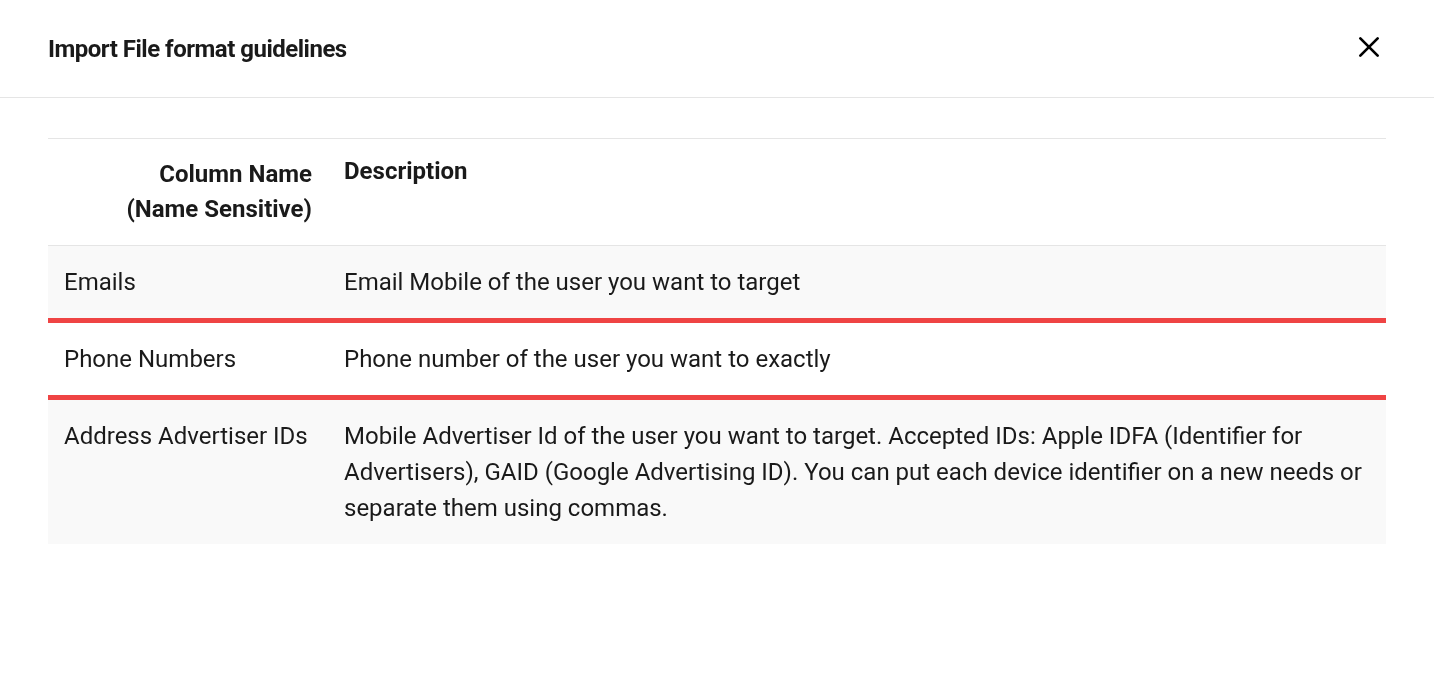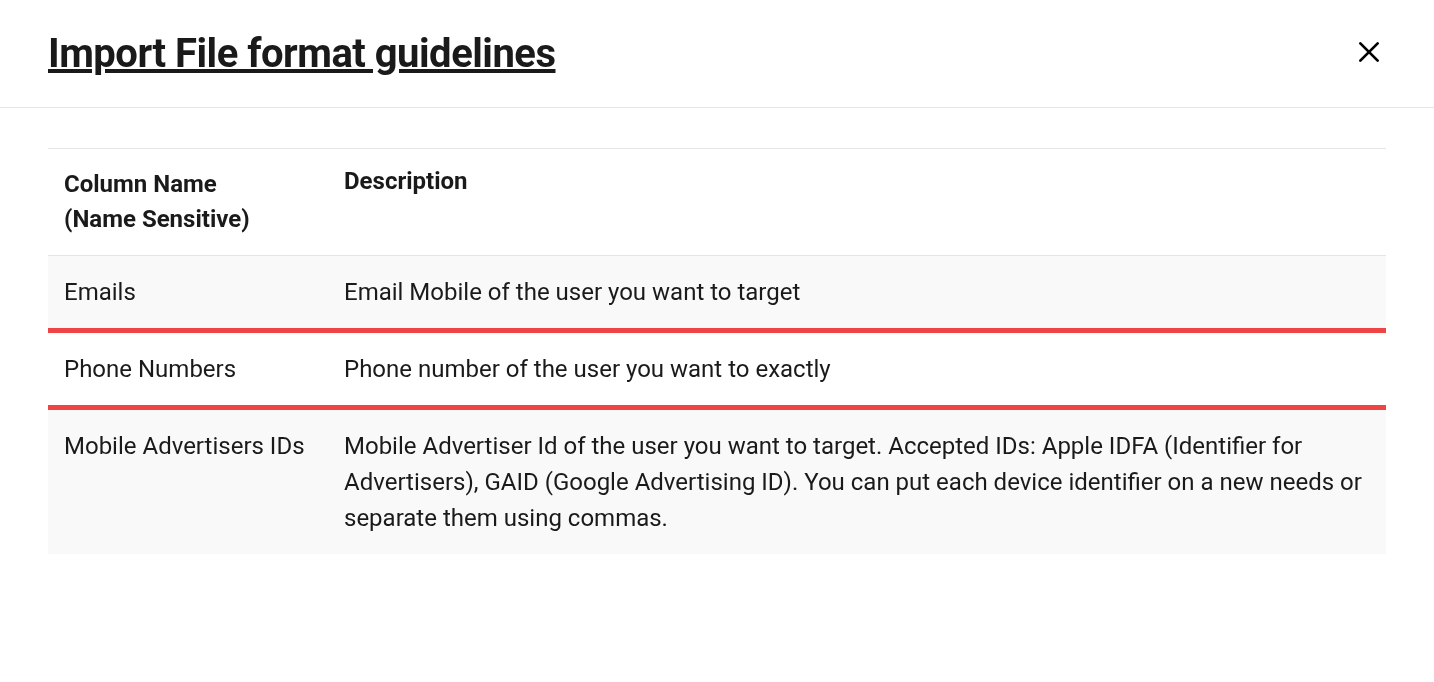--- a/index.html
+++ b/index.html
@@ -17,25 +17,24 @@
       background: #fff;
     }
     .modal-header {
       display: flex;
       justify-content: space-between;
       align-items: center;
       padding: 30px 48px 30px 48px;
       border-bottom: 1px solid #e5e5e5;
     }
     .modal-title {
-      font-size: 40px;
+      font-size: 24px;
       font-weight: 700;
       color: #1a1a1a;
       letter-spacing: -0.5px;
-      text-decoration: underline;
     }
     .close-btn {
       background: none;
       border: none;
       cursor: pointer;
       padding: 4px;
       display: flex;
       align-items: center;
       justify-content: center;
     }
@@ -65,20 +64,21 @@
       font-size: 24px;
       vertical-align: top;
     }
     th {
       font-weight: 700;
       color: #1a1a1a;
       border-bottom: 1px solid #e5e5e5;
     }
     th:first-child {
       width: 280px;
+      text-align: right;
     }
     th .header-line {
       display: block;
       line-height: 1.45;
     }
     td {
       color: #1a1a1a;
       line-height: 1.5;
       border-bottom: 5px solid #ef4444;
     }
@@ -122,20 +122,20 @@
         <tbody>
           <tr>
             <td>Emails</td>
             <td>Email Mobile of the user you want to target</td>
           </tr>
           <tr>
             <td>Phone Numbers</td>
             <td>Phone number of the user you want to exactly</td>
           </tr>
           <tr>
-            <td>Mobile Advertisers IDs</td>
+            <td>Address Advertiser IDs</td>
             <td>Mobile Advertiser Id of the user you want to target. Accepted IDs: Apple IDFA (Identifier for Advertisers), GAID (Google Advertising ID). You can put each device identifier on a new needs or separate them using commas.</td>
           </tr>
         </tbody>
       </table>
     </div>
   </div>
 </div>
 
 </body></html>

